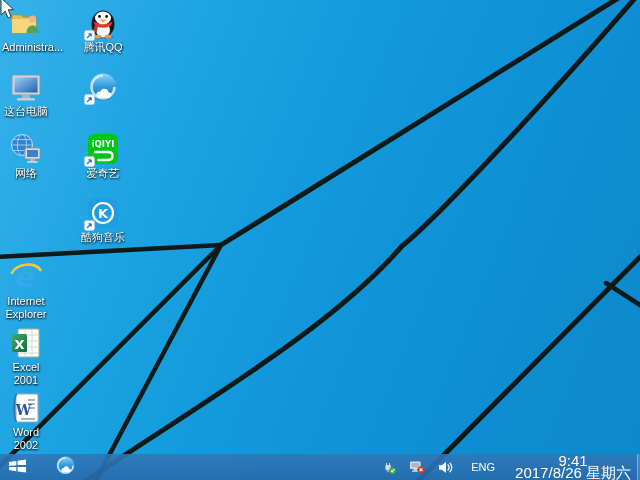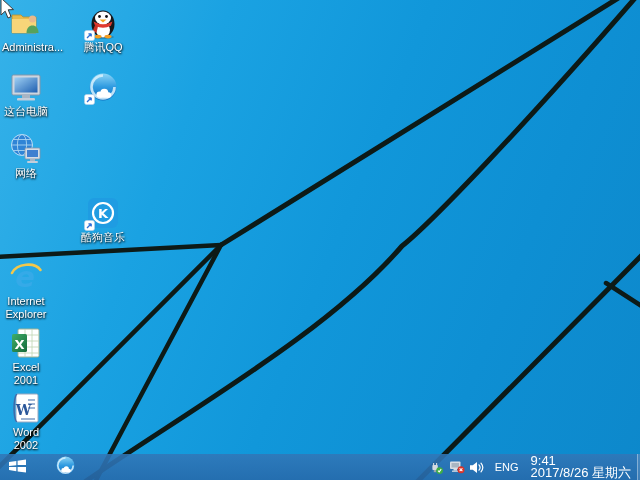--- a/index.html
+++ b/index.html
@@ -17,24 +17,24 @@
   .sc-arrow{position:absolute;left:-2px;bottom:-1px;width:11px;height:11px;}
   .c1{left:2px;} .c2{left:52px;margin-left:27px;}
   .r1{top:6px;} .r2{top:70px;} .r3{top:132px;} .r4{top:196px;}
   .r5{top:260px;} .r6{top:326px;} .r7{top:391px;}
   
   .taskbar{position:absolute;left:0;bottom:0;width:640px;height:26px;
     background:linear-gradient(rgba(49,119,184,.88),rgba(38,106,171,.90));
     display:flex;align-items:center;}
   .start-btn{width:34px;height:26px;display:flex;align-items:center;justify-content:center;cursor:pointer;}
   .tb-app{width:34px;height:26px;margin-left:14px;display:flex;align-items:center;justify-content:center;cursor:pointer;}
-  .tray{position:absolute;right:4px;top:0;height:26px;display:flex;align-items:center;gap:4px;color:#fff;}
+  .tray{position:absolute;right:4px;top:0;height:26px;display:flex;align-items:center;gap:12px;color:#fff;}
   .tray-ic{width:16px;height:16px;display:flex;align-items:center;justify-content:center;cursor:pointer;}
   .lang{font-size:11px;padding:0 6px;cursor:pointer;}
-  .clock{font-size:13px;line-height:12px;text-align:left;padding:0 5px 0 2px;cursor:pointer;white-space:nowrap;}
+  .clock{font-size:15px;line-height:12px;text-align:center;padding:0 5px 0 2px;cursor:pointer;white-space:nowrap;}
   .show-desktop{position:absolute;right:0;top:0;width:3px;height:26px;
     border-left:1px solid rgba(255,255,255,.35);background:rgba(255,255,255,.12);cursor:pointer;}
   .cursor{position:absolute;left:-2px;top:-3px;pointer-events:none;z-index:50;}
 </style>
 </head>
 <body>
 
 <div class="stage">
 
   <svg class="wall-lines" viewBox="0 0 640 480">
@@ -181,20 +181,36 @@
       </svg></span>
       <span class="sc-arrow">
         <svg width="11" height="11" viewBox="0 0 11 11">
             <rect x="0.5" y="0.5" width="10" height="10" rx="2" fill="#fff" stroke="#b8cfe8" stroke-width="0.6"></rect>
             <path d="M3 8 L7.2 3.8 M7.2 3.8 H4.4 M7.2 3.8 V6.6" stroke="#2f6fd6" stroke-width="1.3" fill="none"></path>
           </svg>
       </span>
     </div>
   </div>
 
+  <div class="cell c2 r3">
+    <div class="ic"><span>
+      <svg width="34" height="34" viewBox="0 0 34 34">
+        <rect x="2" y="2" width="30" height="30" rx="6" fill="#00c713"></rect>
+        <text x="17" y="14.5" font-size="8.5" font-weight="bold" fill="#fff" text-anchor="middle" font-family="DejaVu Sans, sans-serif">iQIYI</text>
+        <path d="M9 20 h13 q4.5 0 4.5 4 q0 4 -4.5 4 h-9.5" stroke="#fff" stroke-width="2.4" fill="none" stroke-linecap="round"></path>
+      </svg></span>
+      <span class="sc-arrow">
+        <svg width="11" height="11" viewBox="0 0 11 11">
+            <rect x="0.5" y="0.5" width="10" height="10" rx="2" fill="#fff" stroke="#b8cfe8" stroke-width="0.6"></rect>
+            <path d="M3 8 L7.2 3.8 M7.2 3.8 H4.4 M7.2 3.8 V6.6" stroke="#2f6fd6" stroke-width="1.3" fill="none"></path>
+          </svg>
+      </span>
+    </div>
+    <div class="lbl">爱奇艺</div>
+  </div>
 
   <div class="cell c2 r4">
     <div class="ic"><span>
       <svg width="34" height="34" viewBox="0 0 34 34">
         <rect x="2" y="2" width="30" height="30" rx="6" fill="#1f9ce2"></rect>
         <circle cx="17" cy="17" r="10" fill="none" stroke="#fff" stroke-width="2.2"></circle>
         <text x="17" y="22" font-size="13" font-weight="bold" fill="#fff" text-anchor="middle" font-family="DejaVu Sans, sans-serif">K</text>
       </svg></span>
       <span class="sc-arrow">
         <svg width="11" height="11" viewBox="0 0 11 11">

